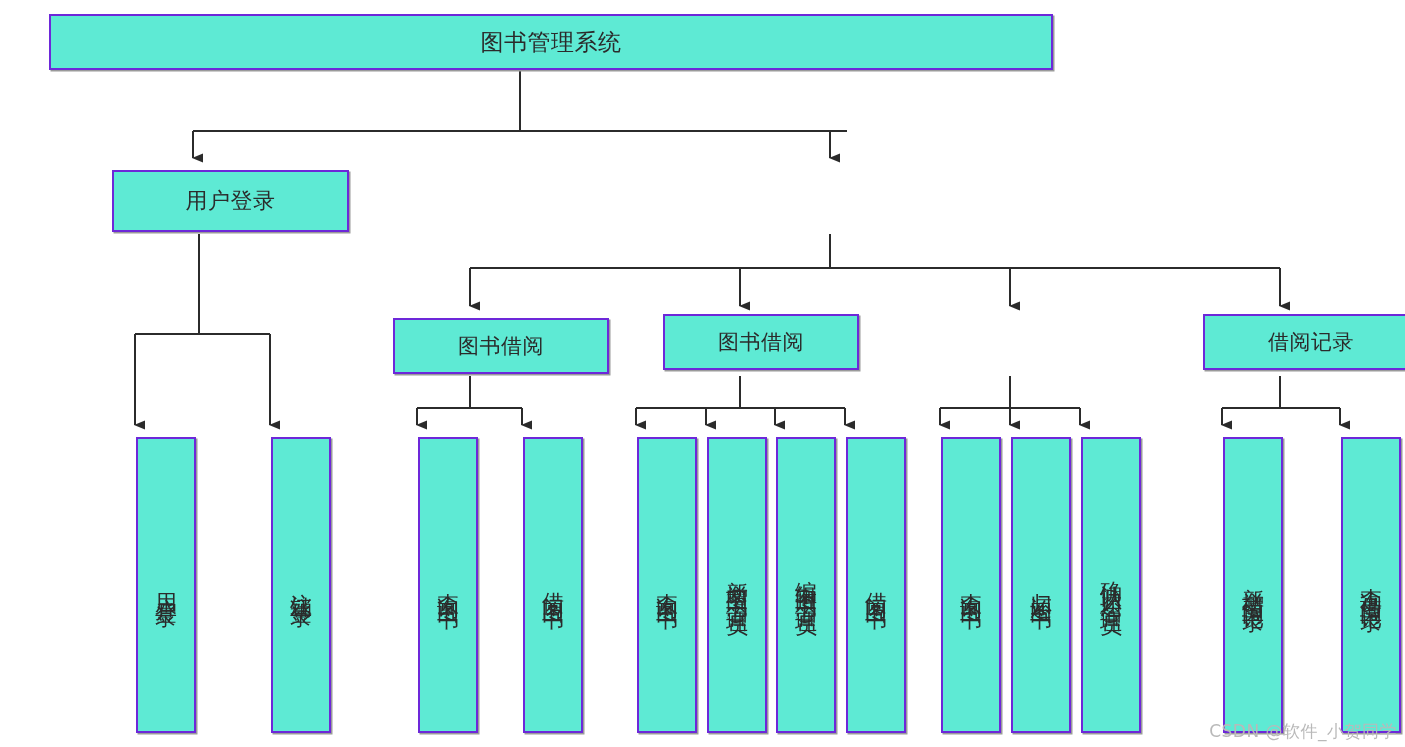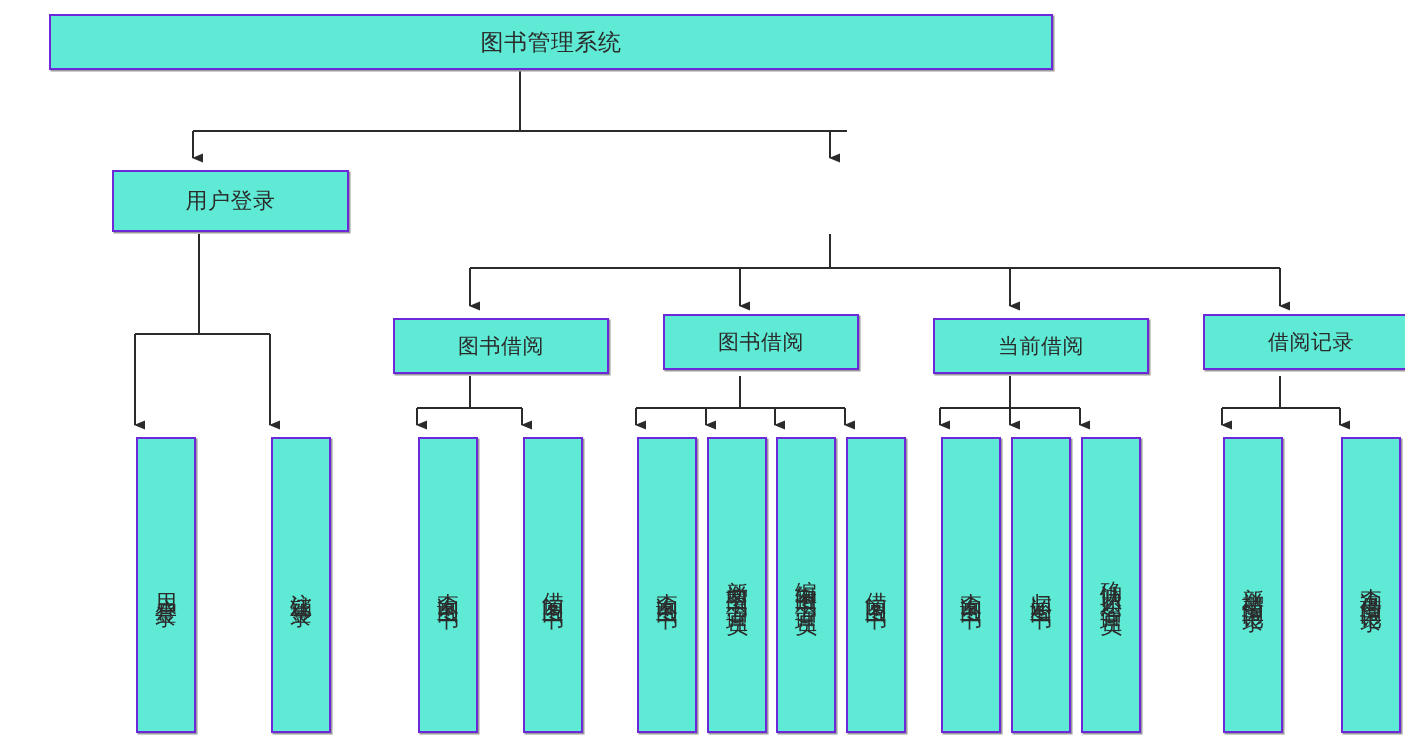--- a/index.html
+++ b/index.html
@@ -141,23 +141,20 @@
   <div class="node level2" style="left:81px; top:170px; width:237px; height:62px;">
     <span class="node-label">用户登录</span>
   </div>
 
   <div class="node level3" style="left:362px; top:318px; width:216px; height:56px;">
     <span class="node-label">图书借阅</span>
   </div>
   <div class="node level3" style="left:632px; top:314px; width:196px; height:56px;">
     <span class="node-label">图书借阅</span>
   </div>
-  <div class="node level3" style="left:902px; top:318px; width:216px; height:56px;">
-    <span class="node-label">当前借阅</span>
-  </div>
   <div class="node level3" style="left:1172px; top:314px; width:216px; height:56px;">
     <span class="node-label">借阅记录</span>
   </div>
 
   <div class="node leaf" style="left:105px; top:437px; width:60px; height:296px;">
     <span class="node-label">用户登录</span>
   </div>
   <div class="node leaf" style="left:240px; top:437px; width:60px; height:296px;">
     <span class="node-label">注销登录</span>
   </div>
@@ -192,13 +189,14 @@
     <span class="node-label">确认归还（管理员）</span>
   </div>
 
   <div class="node leaf" style="left:1192px; top:437px; width:60px; height:296px;">
     <span class="node-label">新增借阅记录</span>
   </div>
   <div class="node leaf" style="left:1310px; top:437px; width:60px; height:296px;">
     <span class="node-label">查询借阅记录</span>
   </div>
 
+  <div id="watermark">CSDN @软件_小贺同学</div>
 </div>
 
 </body></html>

